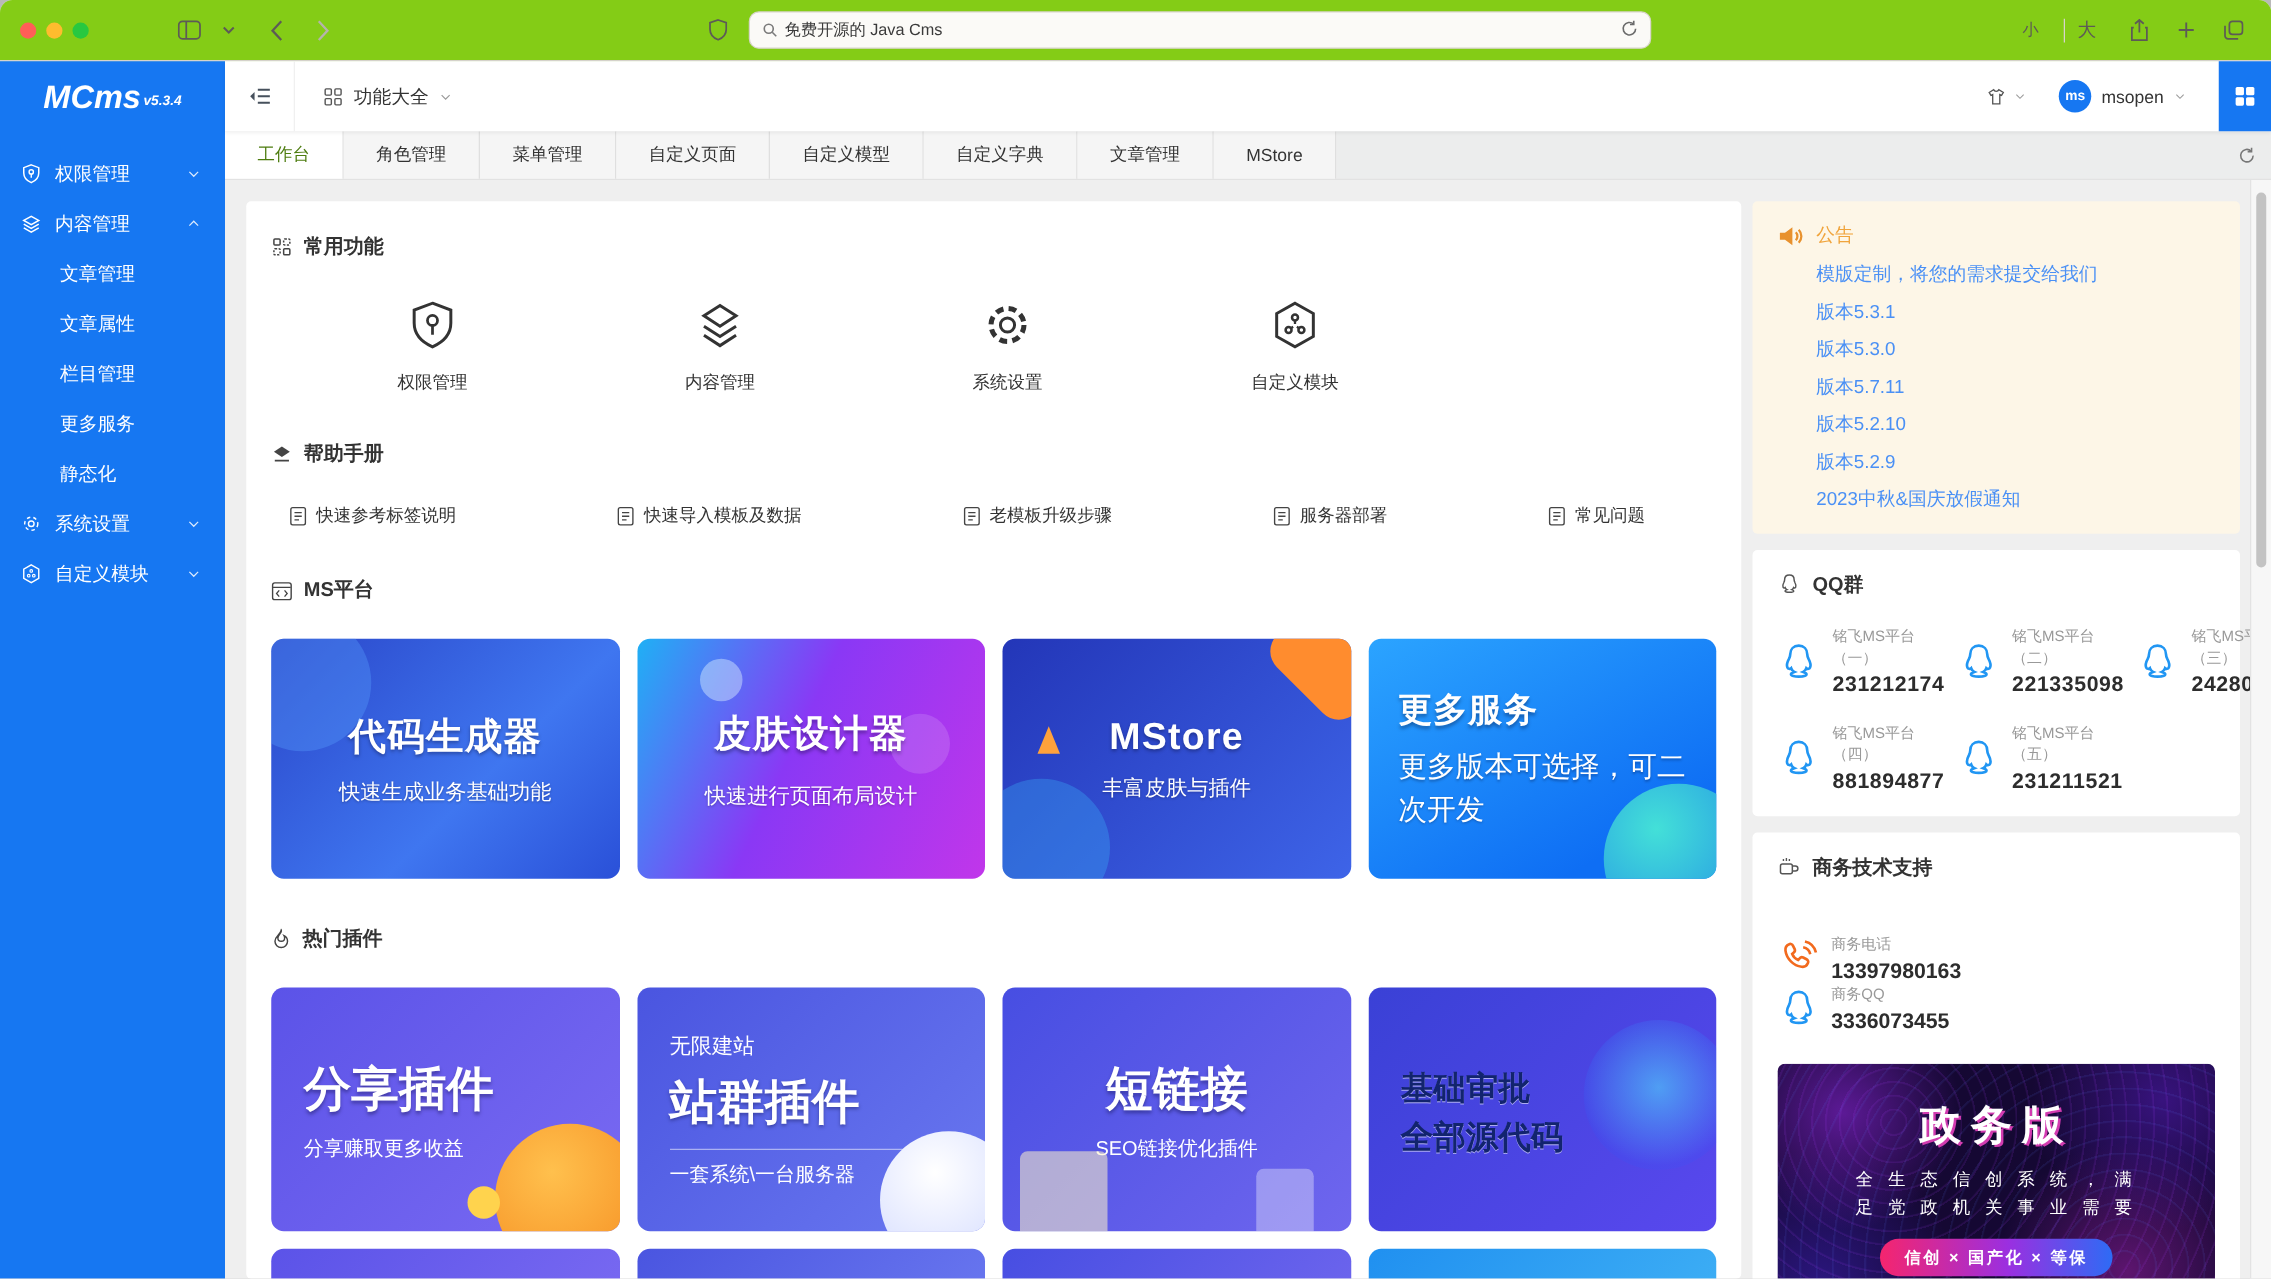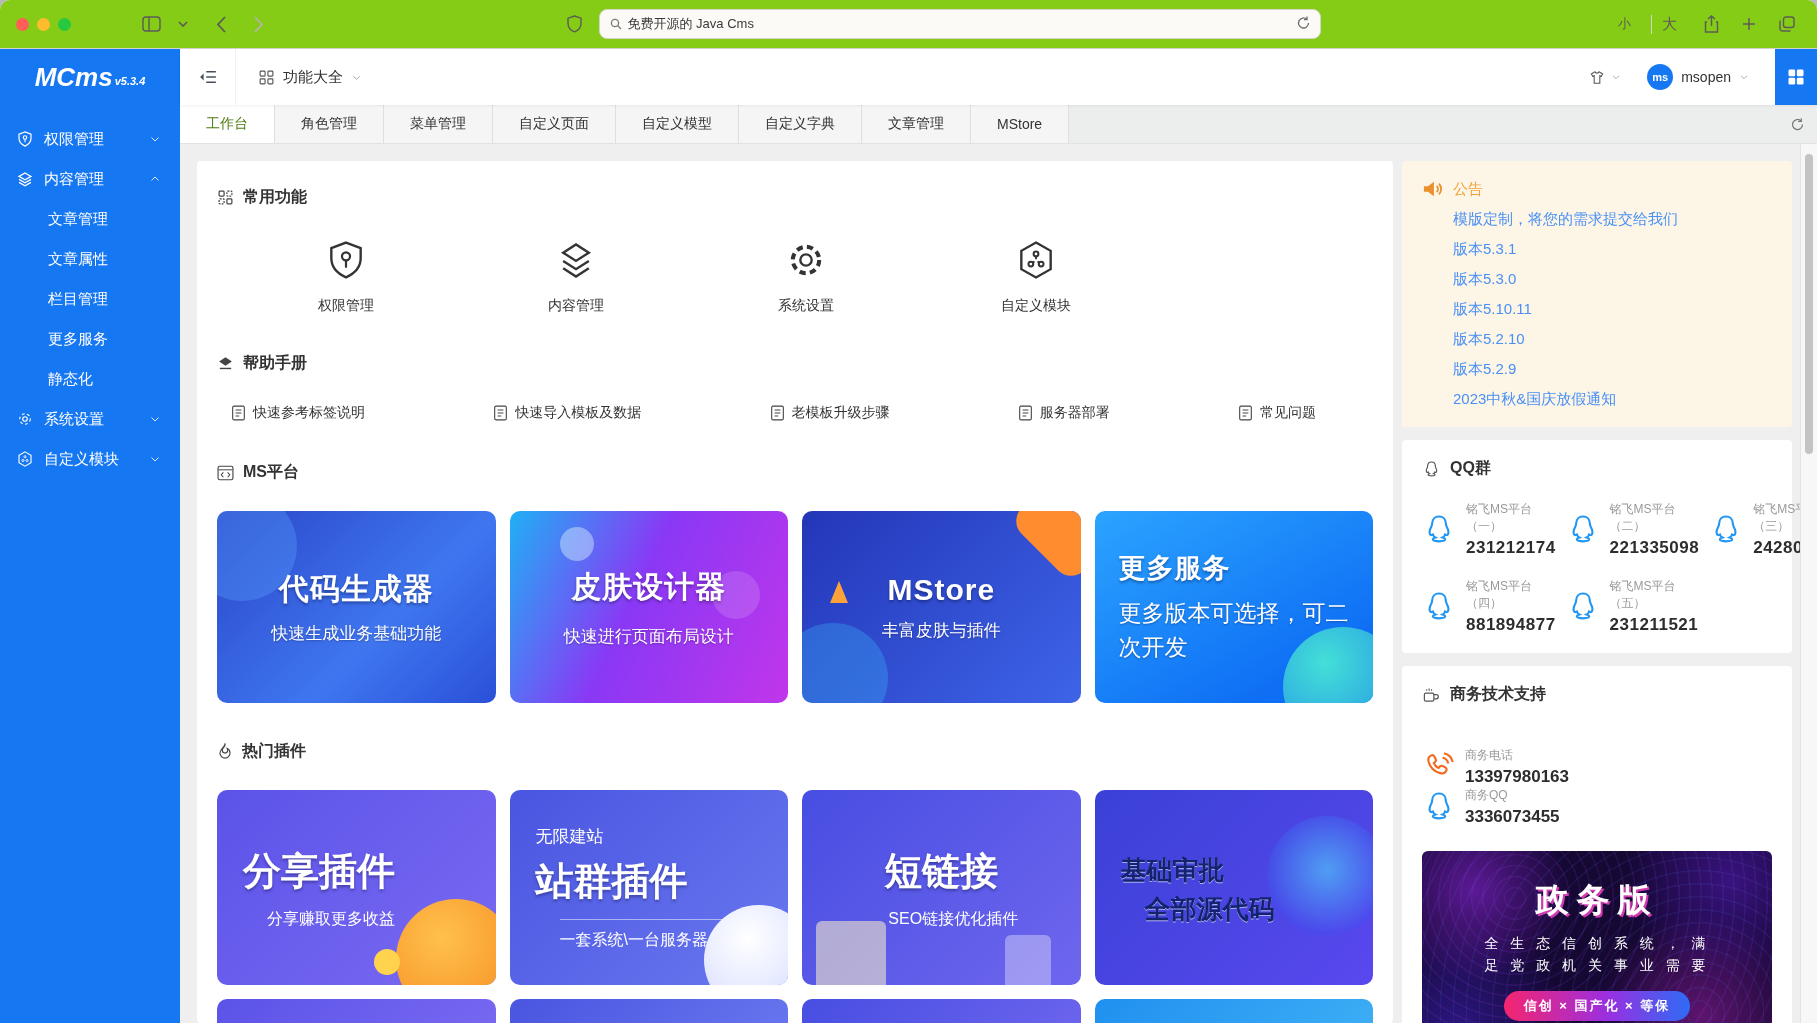--- a/index.html
+++ b/index.html
@@ -84,37 +84,37 @@
   .card.mstore::after { content:""; position:absolute; top:-34px; right:-34px; width:88px; height:88px; background:#ff8c2e; border-radius:18px; transform:rotate(45deg); }
   .card.more { background:linear-gradient(150deg,#2ba4ff 0%,#0e6ef4 80%); align-items:flex-start; padding-left:24px; }
   .card.more .t { font-size:27px; }
   .card.more .s { font-size:23px; margin-top:10px; line-height:1.5; text-align:left; }
 
   .hothead { margin-top:38px; }
   .pcards { margin-top:28px; }
   .pcard { height:195px; border-radius:10px; position:relative; overflow:hidden; color:#fff; display:flex; flex-direction:column; justify-content:center; padding-left:26px; cursor:pointer; }
   .pcard .tag { font-size:17px; margin-bottom:8px; }
   .pcard .t { font-size:38px; font-weight:700; text-shadow:0 2px 3px rgba(0,0,40,.35); }
-  .pcard .s { font-size:16px; margin-top:12px;margin-left:24px; }
+  .pcard .s { font-size:16px; margin-top:12px; }
   .pcard.share { background:linear-gradient(135deg,#5b53e8,#7a6af2); }
   .pcard.group { background:linear-gradient(135deg,#4a55e0,#6a78f0); }
   .pcard.slink { background:linear-gradient(135deg,#474ee2,#6f66ee); align-items:center; padding-left:0; }
   .pcard.audit { background:linear-gradient(135deg,#3a41d6,#5948ee); }
   .pcard.audit .t, .pcard.audit .s { font-weight:800; font-size:26px; color:#12246e; text-shadow:0 1px 0 rgba(255,255,255,.55); margin-top:4px; }
   .strip { height:60px; border-radius:10px 10px 0 0; }
   .strip.a { background:linear-gradient(135deg,#5b53e8,#7a6af2); }
   .strip.b { background:linear-gradient(135deg,#4a55e0,#6a78f0); }
   .strip.c { background:linear-gradient(135deg,#474ee2,#6f66ee); }
   .strip.d { background:linear-gradient(135deg,#2090f0,#3fb0f5); }
 
   
   .rightcol { width:390px; flex:0 0 390px; display:flex; flex-direction:column; gap:13px; }
   .panel { background:#fff; border-radius:4px; padding:18px 20px; }
   .panel.notice { background:#fdf6e7; }
-  .phead { display:flex; align-items:flex-end; gap:9px; font-size:16px; font-weight:700; color:#333; }
+  .phead { display:flex; align-items:flex-start; gap:9px; font-size:16px; font-weight:700; color:#333; }
   .notice .phead { color:#f0a43c; font-weight:400; font-size:15px; }
   .nlinks { margin-top:6px; padding-left:31px; }
   .nlinks a { display:block; color:#4a90f5; font-size:15px; margin-top:11px; text-decoration:none; cursor:pointer; }
 
   .qqgrid { display:grid; grid-template-columns:1fr 1fr 1fr; gap:20px 10px; margin-top:22px; }
   .qqitem { display:flex; align-items:center; gap:10px; }
   .qqitem svg { color:#2196f3; flex:0 0 34px; }
   .qqitem .nm { font-size:12px; color:#999; }
   .qqitem .no { font-size:17px; font-weight:800; color:#2d2d2d; margin-top:3px; letter-spacing:.5px; }
 
@@ -524,21 +524,21 @@
                   <path d="M2 8v6h4.5L13 19V3L6.5 8z" fill="#e8912d"></path>
                   <path d="M16 7.5a5 5 0 0 1 0 7" fill="none" stroke="#e8912d" stroke-width="2"></path>
                   <path d="M18.6 5.2a8.5 8.5 0 0 1 0 11.6" fill="none" stroke="#e8912d" stroke-width="2"></path>
                 </svg>
               <span>公告</span>
             </div>
             <div class="nlinks">
               <a>模版定制，将您的需求提交给我们</a>
               <a>版本5.3.1</a>
               <a>版本5.3.0</a>
-              <a>版本5.10.11</a>
+              <a>版本5.7.11</a>
               <a>版本5.2.10</a>
               <a>版本5.2.9</a>
               <a>2023中秋&amp;国庆放假通知</a>
             </div>
           </div>
 
           <div class="panel">
             <div class="phead">
               <svg width="19" height="19" viewBox="0 0 24 24">
                   <path d="M12 2.5c2.9 0 4.8 2 4.8 4.8 0 .9.3 1.8.8 2.8.9 1.7 1.5 3.2.8 4.7-.4.9-1.4 1-2.1.4-.3 1-.9 1.7-1.8 2.1.9.3 1.9.7 1.9 1.3 0 .9-2 1.4-4.4 1.4s-4.4-.5-4.4-1.4c0-.6 1-1 1.9-1.3-.9-.4-1.5-1.1-1.8-2.1-.7.6-1.7.5-2.1-.4-.7-1.5-.1-3 .8-4.7.5-1 .8-1.9.8-2.8C7.2 4.5 9.1 2.5 12 2.5z" fill="none" stroke="#555" stroke-width="1.5"></path>

